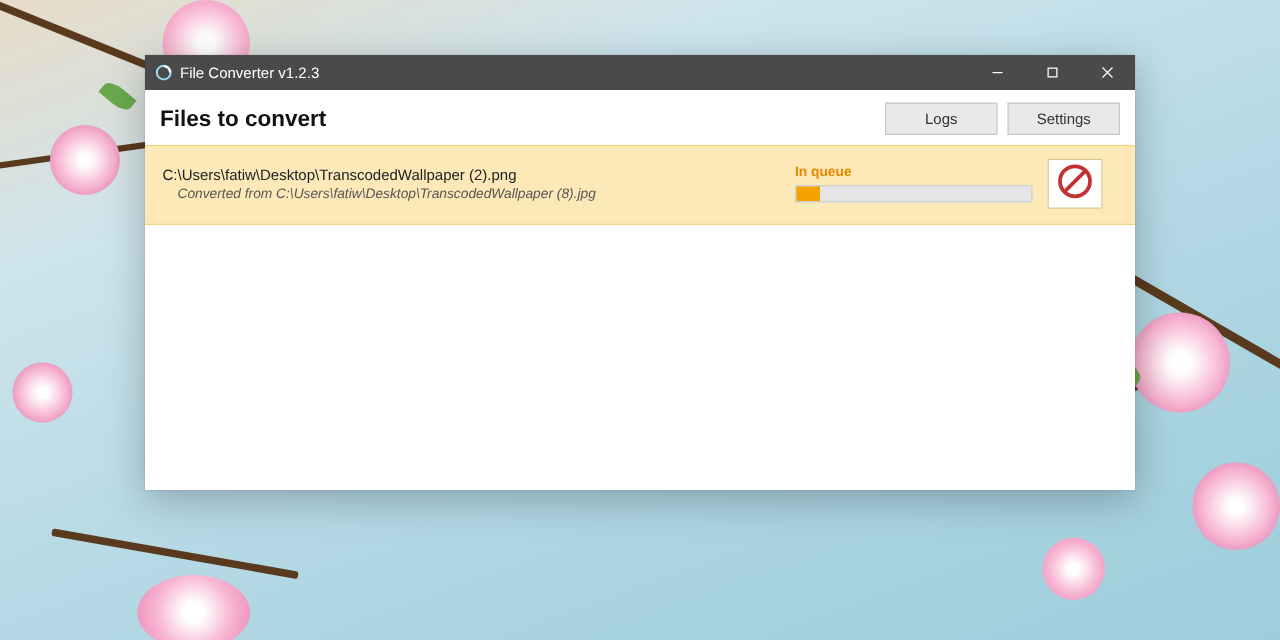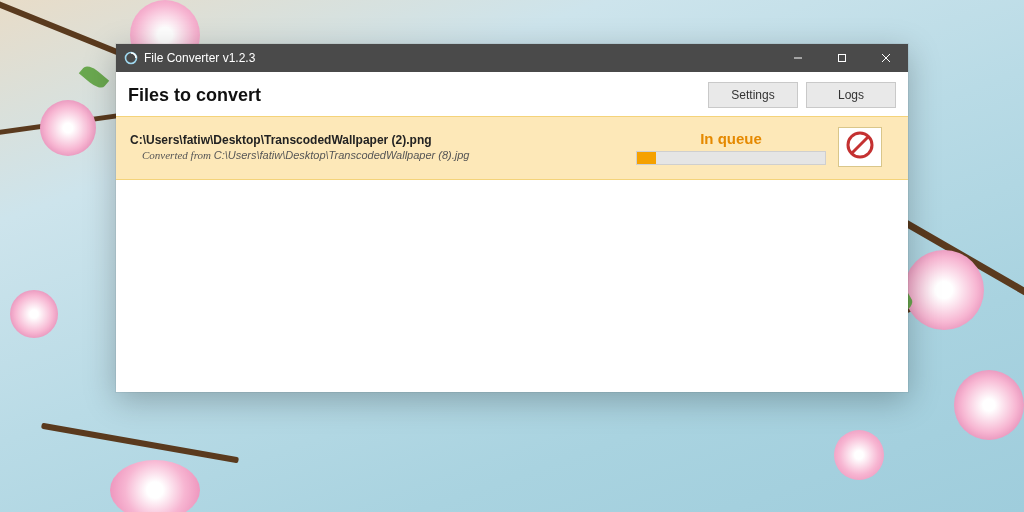--- a/index.html
+++ b/index.html
@@ -47,25 +47,25 @@
     background: #fde8b8;
     border-top: 1px solid #f4d37a;
     border-bottom: 1px solid #f4d37a;
     padding: 10px 14px 12px 14px;
     display: grid;
     grid-template-columns: 1fr 190px 56px;
     column-gap: 12px;
     align-items: center;
   }
   .item .paths { display:flex; flex-direction:column; gap:2px; }
-  .item .target { font-size: 12px; font-weight: 700; color: #222; }
+  .item .target { font-size: 12px; font-weight: 400; color: #222; }
   .item .source { font-size: 11px; font-style: italic; color: #555; padding-left: 12px; }
-  .item .source .prefix { font-style: italic; font-family: Liberation Serif, serif; }
+  .item .source .prefix { font-style: italic; }
   .statuscol { display:flex; flex-direction:column; gap:4px; }
-  .status-label { font-size: 15px; font-weight: 700; color: #e58900; text-align: center; }
+  .status-label { font-size: 11px; font-weight: 700; color: #e58900; }
   .progress {
     width: 100%; height: 14px; background: #e5e5e5; border: 1px solid #cfcfcf;
     position: relative; overflow: hidden;
   }
   .progress .fill { position:absolute; left:0; top:0; bottom:0; background:#f5a100; }
   .cancel-btn {
     width: 44px; height: 40px; background:#fff; border:1px solid #d9c68a;
     display:flex; align-items:center; justify-content:center; cursor:pointer;
   }
 </style>
@@ -113,22 +113,22 @@
         <svg width="10" height="10" viewBox="0 0 10 10">
             <line x1="1" y1="1" x2="9" y2="9" stroke-width="1"></line>
             <line x1="9" y1="1" x2="1" y2="9" stroke-width="1"></line>
           </svg>
       </div>
     </div>
   </div>
 
   <div class="header">
     <div class="heading">Files to convert</div>
+    <div class="hdr-btn">Logs</div>
     <div class="hdr-btn">Settings</div>
-    <div class="hdr-btn">Logs</div>
   </div>
 
   <div class="list">
     <div class="item">
       <div class="paths">
         <div class="target">C:\Users\fatiw\Desktop\TranscodedWallpaper (2).png</div>
         <div class="source">
           <span class="prefix">Converted from </span><span>C:\Users\fatiw\Desktop\TranscodedWallpaper (8).jpg</span>
         </div>
       </div>

